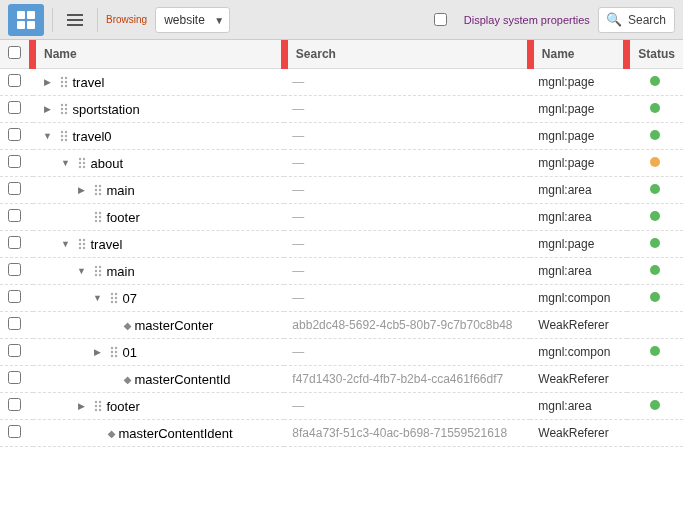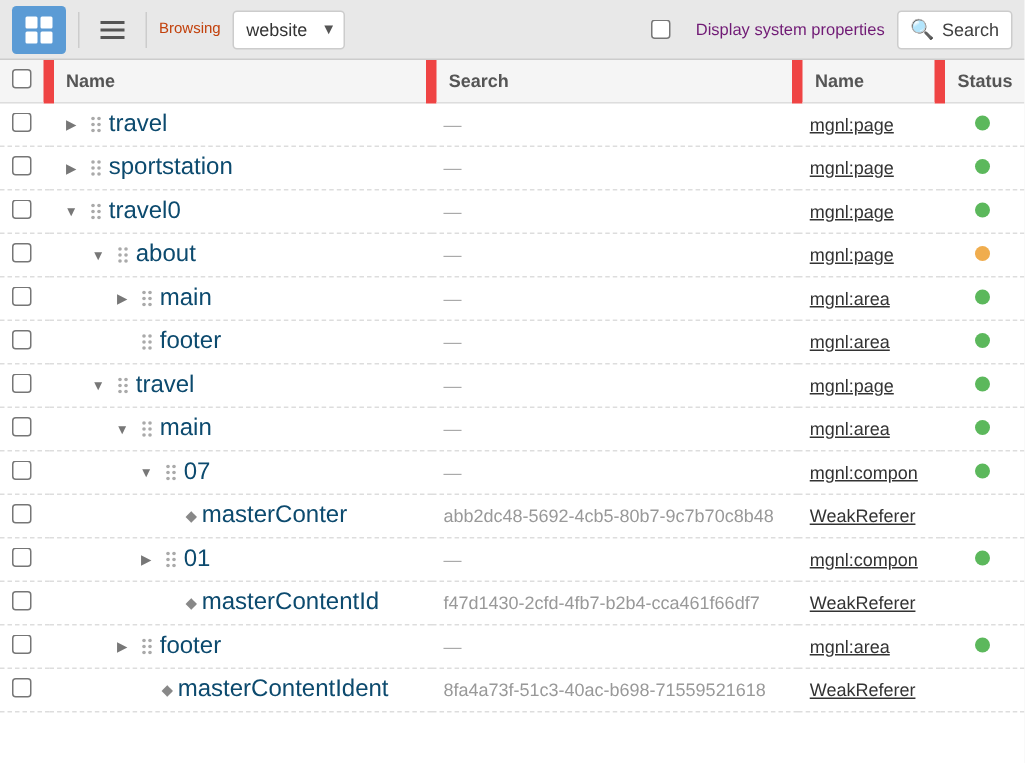--- a/index.html
+++ b/index.html
@@ -165,21 +165,20 @@
       white-space: nowrap;
       overflow: hidden;
       text-overflow: ellipsis;
       max-width: 250px;
     }
     tbody td.col-type {
       width: 100px;
       white-space: nowrap;
       overflow: hidden;
       text-overflow: ellipsis;
-      text-decoration: underline;
     }
     tbody td.col-status { width: 55px; text-align: center; }
 
     .name-cell {
       display: flex;
       align-items: center;
       gap: 2px;
     }
     .indent { display: inline-block; }
     .expand-btn {
@@ -211,22 +210,22 @@
       display: inline-flex;
       align-items: center;
       justify-content: center;
       width: 10px;
       height: 10px;
       color: #888;
       font-size: 10px;
       flex-shrink: 0;
     }
     .node-name {
-      font-size: 16px;
-      color: #0c4a6e;
+      font-size: 13px;
+      color: #000000;
     }
 
     .status-dot {
       display: inline-block;
       width: 10px;
       height: 10px;
       border-radius: 50%;
     }
     .status-green { background: #5cb85c; }
     .status-orange { background: #f0ad4e; }

